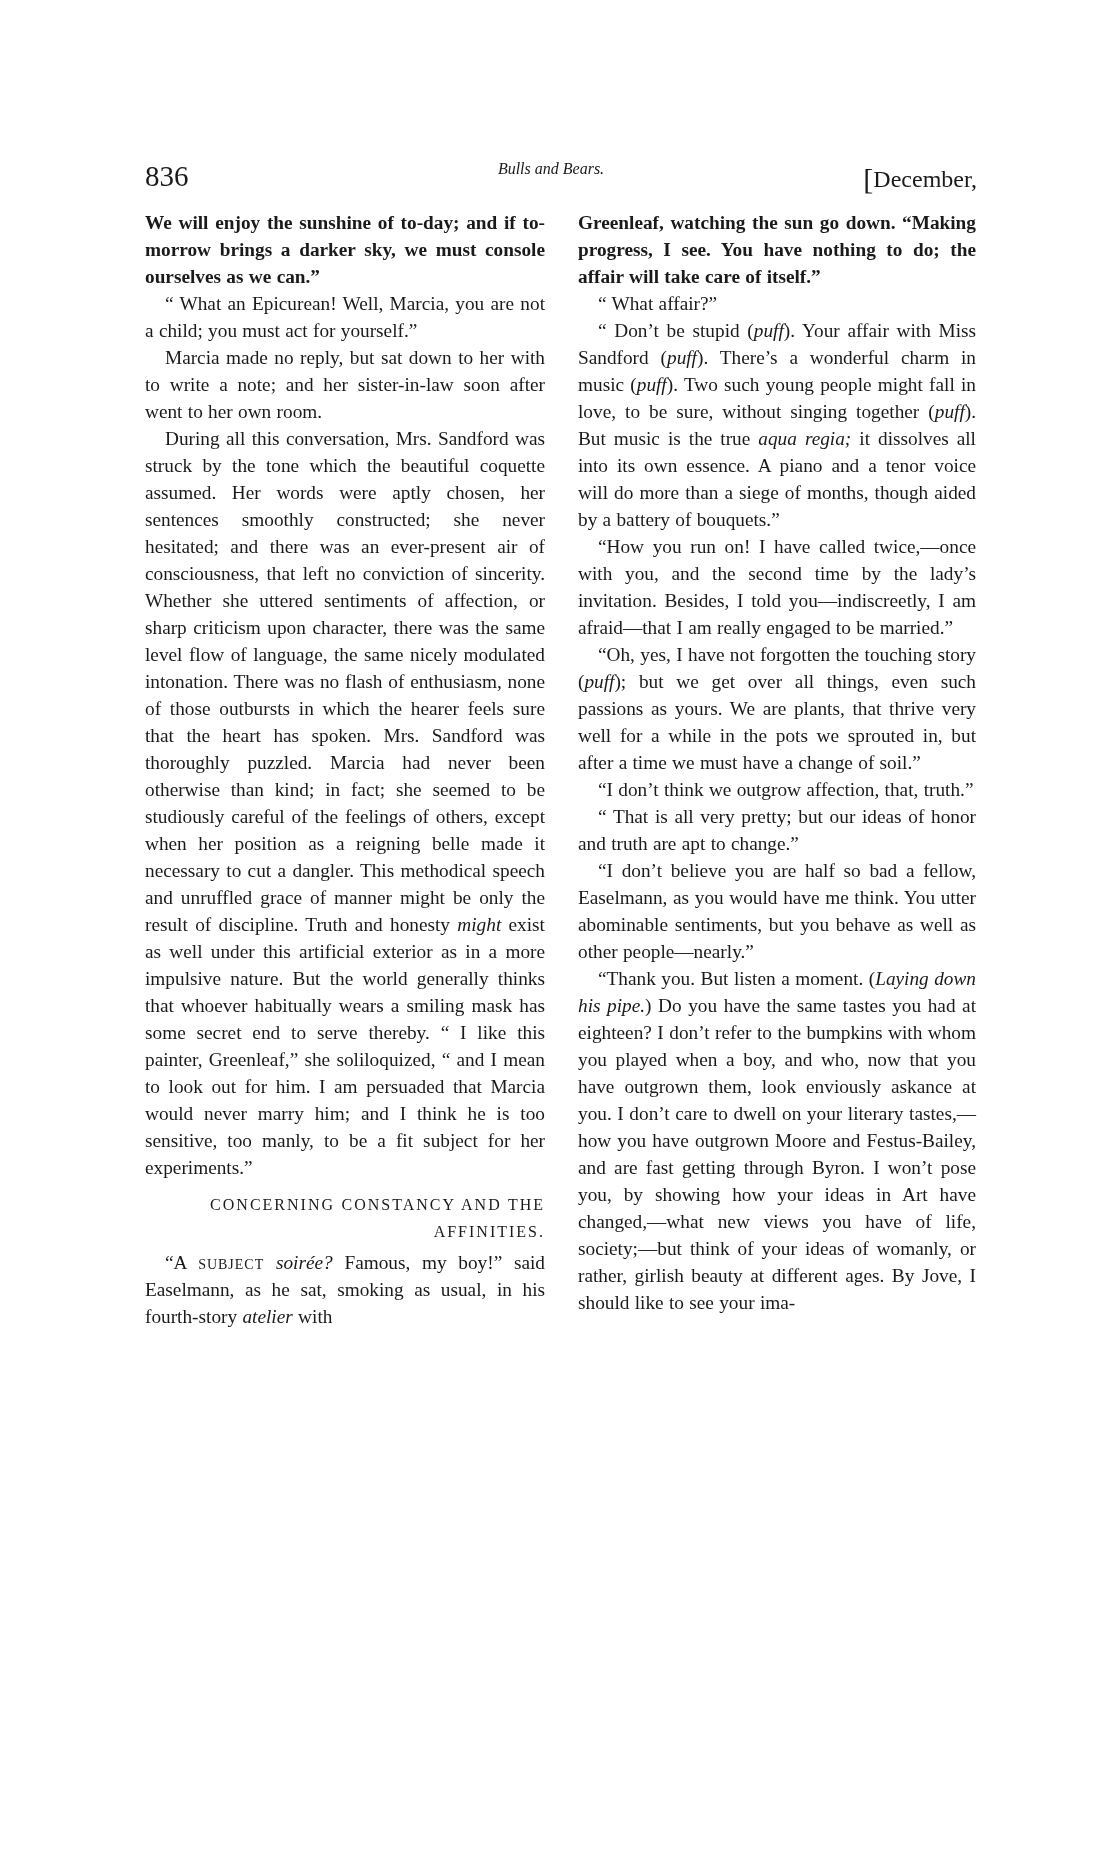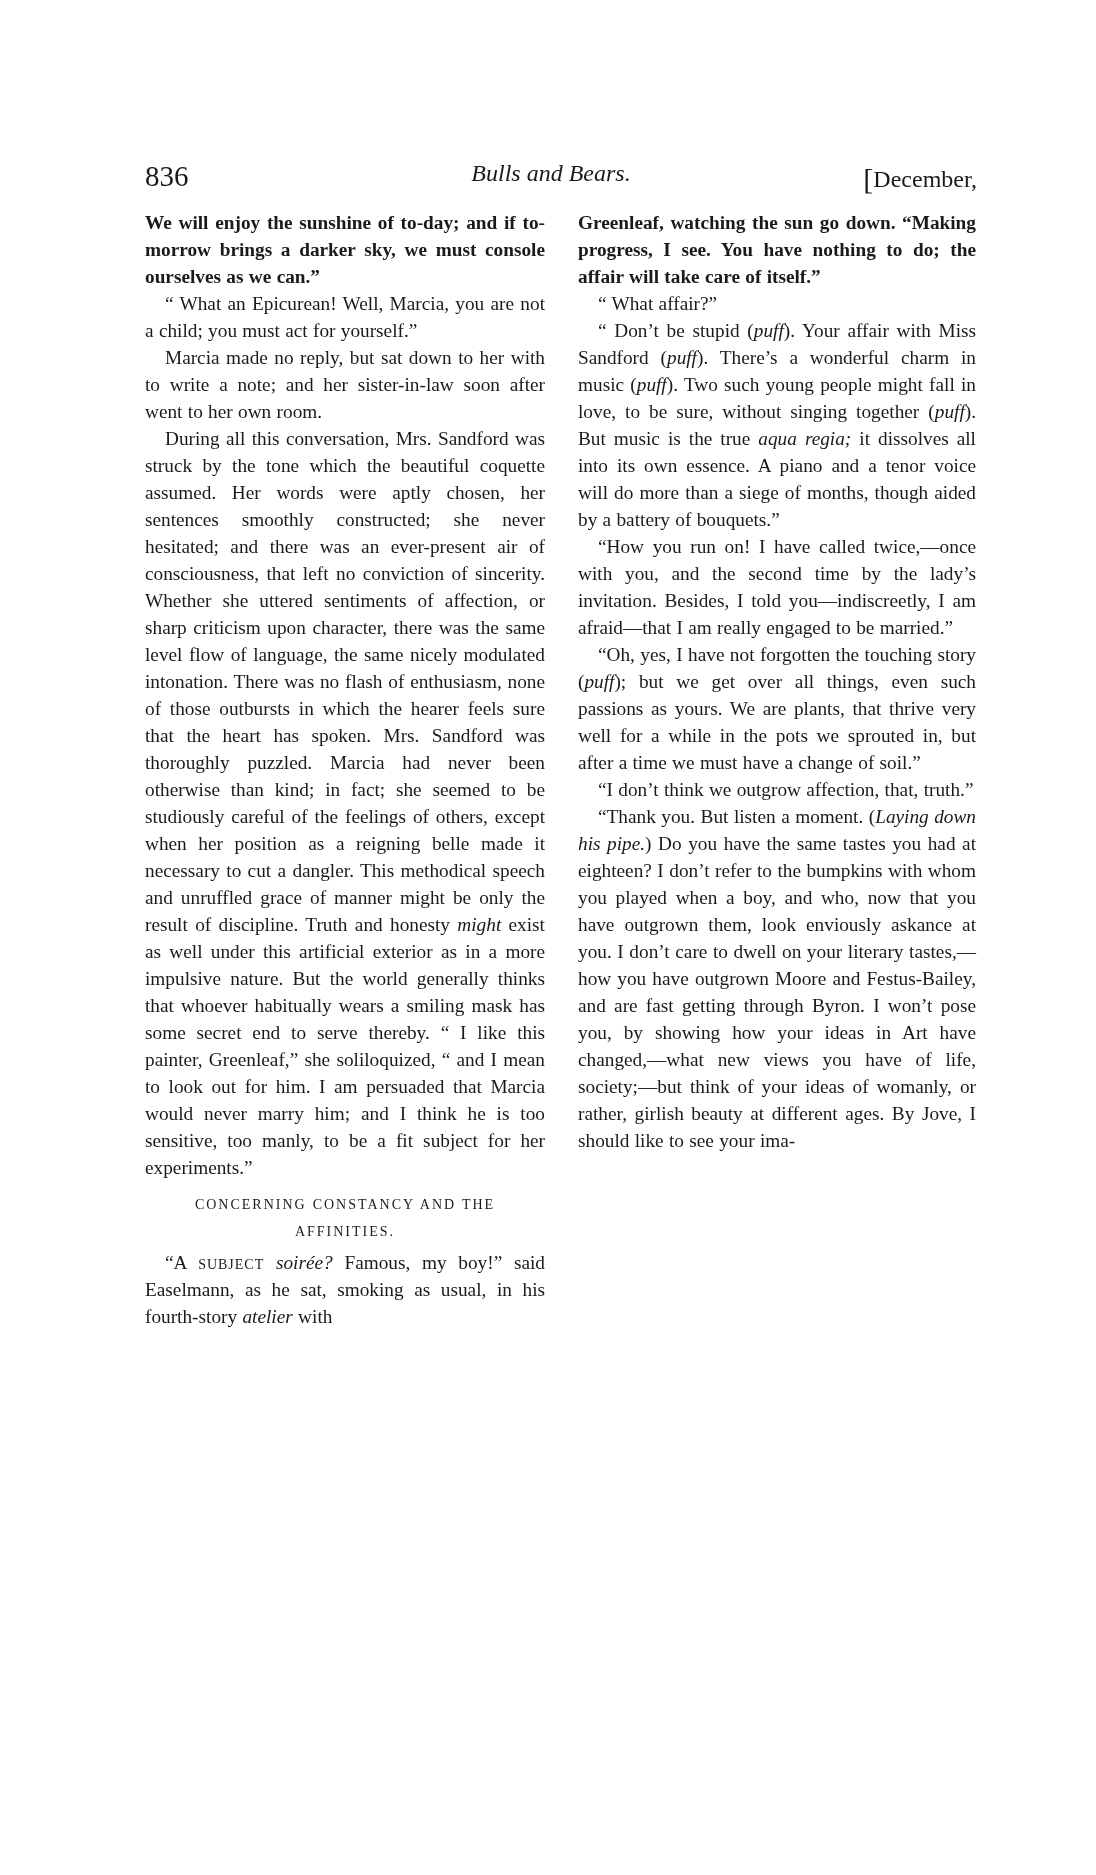--- a/index.html
+++ b/index.html
@@ -7,21 +7,21 @@
     width: 1096px; height: 1875px; position: relative; overflow: hidden;
     font-family: "Liberation Serif", "DejaVu Serif", serif;
     color: #1a1a1a;
   }
   .header {
     position: absolute; top: 160px; left: 145px; width: 832px; height: 40px;
   }
   .page-number { position: absolute; left: 0; top: 0; font-size: 29px; }
   .running-title {
     position: absolute; left: 0; right: 0; top: 0; text-align: center;
-    font-style: italic; font-size: 24px;
+    font-style: italic; font-size: 16px;
   }
   .running-title span { display: inline-block; margin-left: -20px; }
   .issue-month { position: absolute; right: 0; top: 0; font-size: 24px; }
   .issue-month .bracket { font-size: 30px; position: relative; top: 2px; }
 
   .col {
     position: absolute; top: 209px; font-size: 19.3px; line-height: 27px;
     text-align: justify; word-spacing: 0.5px;
   }
   .col.left { left: 145px; width: 400px; }
@@ -29,21 +29,21 @@
   .col p { margin: 0; text-indent: 20px; }
   .col p.noindent { text-indent: 0; font-weight: bold; }
   .col i { }
   .sc { font-variant: small-caps; letter-spacing: 1px; }
 
   .chapter-heading {
     text-align: center; margin-top: 46px; font-size: 18px; letter-spacing: 1px;
     text-indent: 0;
   }
   .chapter-subtitle {
-    text-align: center; font-size: 14px; letter-spacing: 2px; line-height: 27px;
+    text-align: right; font-size: 16px; letter-spacing: 2px; line-height: 27px;
     margin: 10px 0 0 0; text-transform: uppercase;
   }
   .chapter-subtitle span { display: block; }
 </style>
 </head>
 <body>
 
 <div class="header">
   <span class="page-number">836</span>
   <div class="running-title"><span>Bulls and Bears.</span></div>
@@ -64,14 +64,16 @@
   <p style="margin-top:4px;"><span>“A </span><span class="sc">subject</span> <i>soirée?</i><span> Famous, my boy!” said Easelmann, as he sat, smoking as usual, in his fourth-story </span><i>atelier</i><span> with</span></p>
 </div>
 
 <div class="col right">
   <p class="noindent">Greenleaf, watching the sun go down. “Making progress, I see. You have nothing to do; the affair will take care of itself.”</p>
   <p>“ What affair?”</p>
   <p><span>“ Don’t be stupid (</span><i>puff</i><span>). Your affair with Miss Sandford (</span><i>puff</i><span>). There’s a wonderful charm in music (</span><i>puff</i><span>). Two such young people might fall in love, to be sure, without singing together (</span><i>puff</i><span>). But music is the true </span><i>aqua regia;</i><span> it dissolves all into its own essence. A piano and a tenor voice will do more than a siege of months, though aided by a battery of bouquets.”</span></p>
   <p>“How you run on! I have called twice,—once with you, and the second time by the lady’s invitation. Besides, I told you—indiscreetly, I am afraid—that I am really engaged to be married.”</p>
   <p><span>“Oh, yes, I have not forgotten the touching story (</span><i>puff</i><span>); but we get over all things, even such passions as yours. We are plants, that thrive very well for a while in the pots we sprouted in, but after a time we must have a change of soil.”</span></p>
   <p>“I don’t think we outgrow affection, that, truth.”</p>
+  <p>“ That is all very pretty; but our ideas of honor and truth are apt to change.”</p>
+  <p>“I don’t believe you are half so bad a fellow, Easelmann, as you would have me think. You utter abominable sentiments, but you behave as well as other people—nearly.”</p>
   <p><span>“Thank you. But listen a moment. (</span><i>Laying down his pipe.</i><span>) Do you have the same tastes you had at eighteen? I don’t refer to the bumpkins with whom you played when a boy, and who, now that you have outgrown them, look enviously askance at you. I don’t care to dwell on your literary tastes,—how you have outgrown Moore and Festus-Bailey, and are fast getting through Byron. I won’t pose you, by showing how your ideas in Art have changed,—what new views you have of life, society;—but think of your ideas of womanly, or rather, girlish beauty at different ages. By Jove, I should like to see your ima-</span></p>
 </div>
 
 </body></html>

